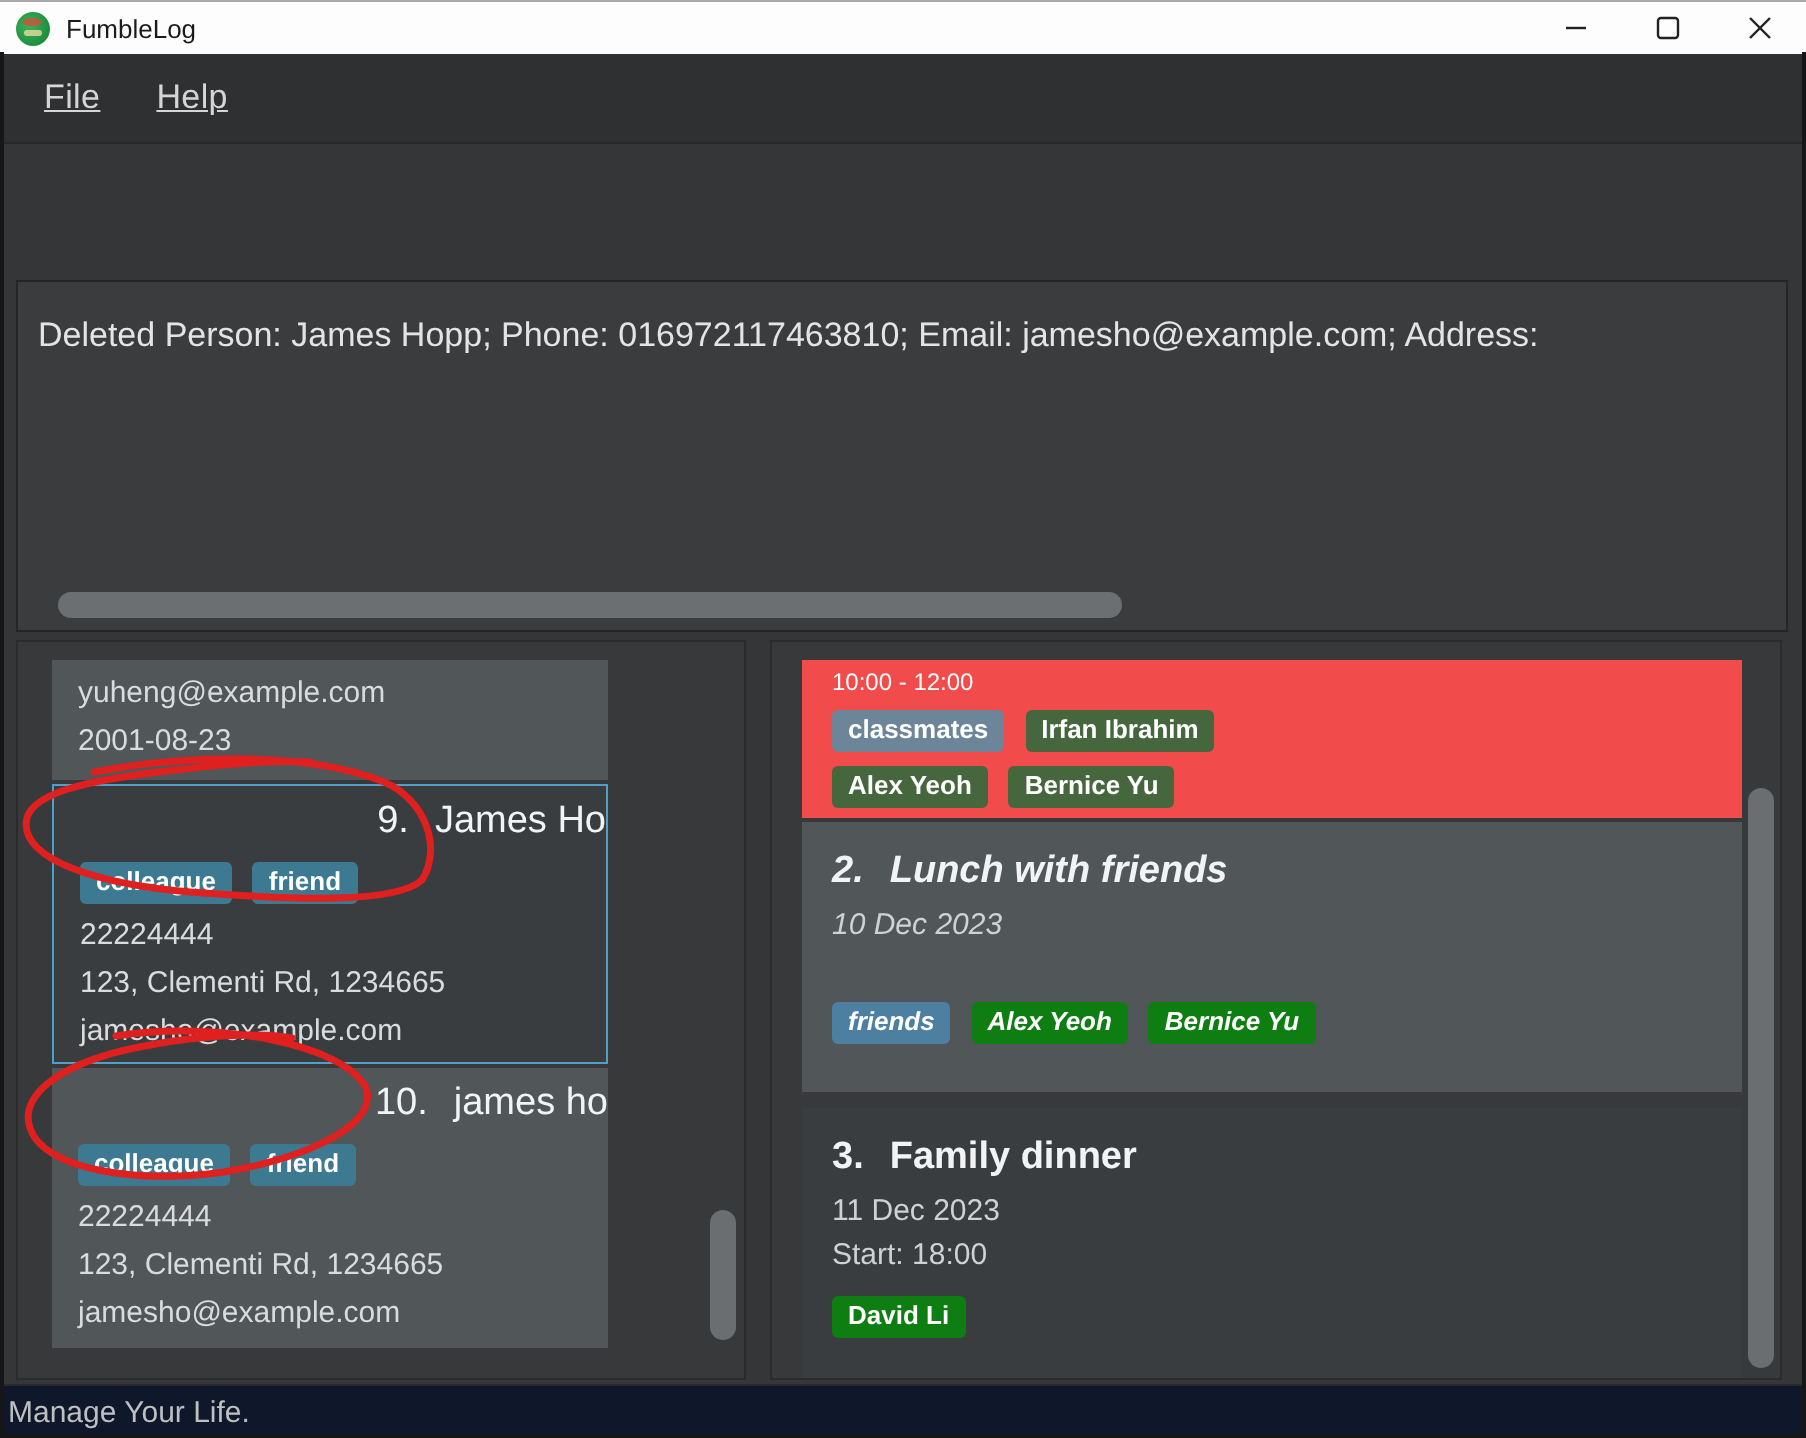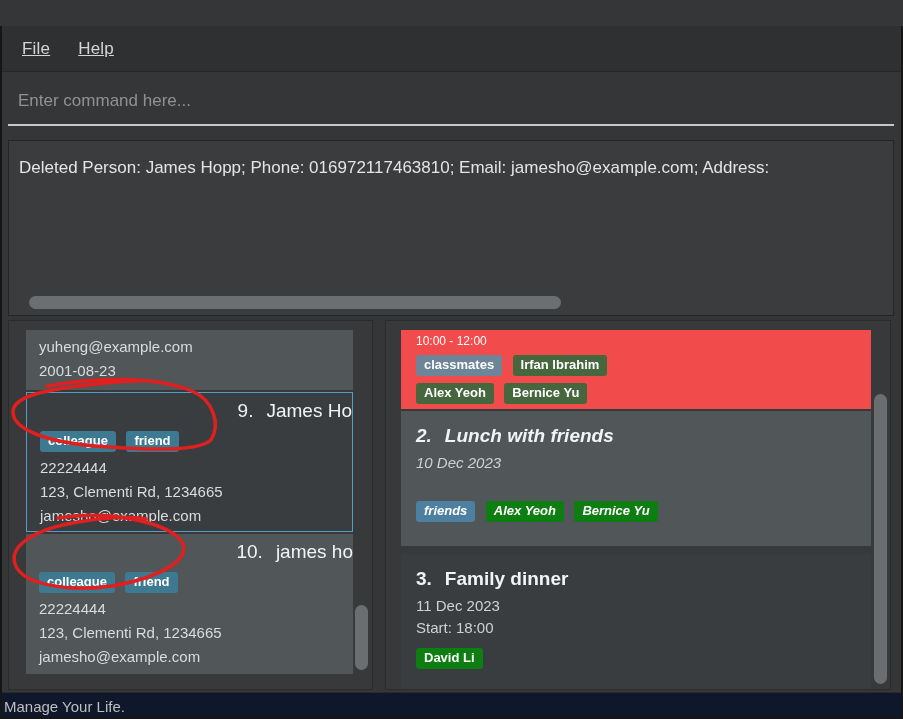--- a/index.html
+++ b/index.html
@@ -40,21 +40,21 @@
     white-space:nowrap;overflow:hidden;}
   .hthumb{position:absolute;left:20px;bottom:6px;width:532px;height:13px;border-radius:7px;
     background:#6c6f71;}
   
   .main{position:absolute;top:320px;left:0;right:0;bottom:27px;}
   .panel{position:absolute;top:0;bottom:2px;background:#37393b;border:1px solid #2a2b2c;
     box-sizing:border-box;overflow:hidden;}
   .person-panel{left:8px;width:365px;}
   .event-panel{left:385px;width:506px;}
   
-  .pcard{position:absolute;left:17px;width:327px;box-sizing:border-box;}
+  .pcard{position:absolute;left:17px;width:278px;box-sizing:border-box;}
   .pcard.light{background:#515658;}
   .pcard.dark{background:#3a3d3f;}
   .pcard.selected{border:1px solid #4f9fc6;}
   .pcard .ptitle{padding:7px 0 0 13px;font-size:19px;font-weight:normal;color:#f2f3f4;text-align:right;}
   .pcard .ptitle .idx{margin-right:13px;}
   .pcard .tagrow{padding:9px 0 0 13px;}
   .pcard .fields{padding:4px 0 0 13px;}
   .pfield{font-size:15px;color:#dadbdc;line-height:24px;font-weight:300;}
   .pcard.partial{padding-top:5px;}
   .pcard.partial .pfield{padding-left:13px;}
@@ -93,29 +93,48 @@
   .edge.r{right:0;top:26px;bottom:0;width:2px;}
   .edge.b{left:0;right:0;bottom:0;height:2px;}
   
   .annotations{position:absolute;left:0;top:0;z-index:60;pointer-events:none;}
 </style>
 </head>
 <body>
 
 <div class="window">
 
+  <div class="titlebar">
+    <span class="app-icon"></span>
+    <span class="win-title">FumbleLog</span>
+    <div class="win-controls">
+      <button class="win-btn">
+        <svg width="12" height="12" viewBox="0 0 12 12">
+          <line x1="1" y1="6" x2="11" y2="6" stroke="#222" stroke-width="1.2"></line>
+        </svg>
+      </button>
+      <button class="win-btn">
+        <svg width="12" height="12" viewBox="0 0 12 12">
+          <rect x="1" y="1" width="10" height="10" rx="1.5" fill="none" stroke="#222" stroke-width="1.2"></rect>
+        </svg>
+      </button>
+      <button class="win-btn">
+        <svg width="12" height="12" viewBox="0 0 12 12">
+          <line x1="1" y1="1" x2="11" y2="11" stroke="#222" stroke-width="1.2"></line>
+          <line x1="11" y1="1" x2="1" y2="11" stroke="#222" stroke-width="1.2"></line>
+        </svg>
+      </button>
+    </div>
+  </div>
 
   <div class="menubar">
     <span class="menu-item">File</span>
     <span class="menu-item">Help</span>
   </div>
 
-  <div class="command-row">
-    <input class="command-input" type="text" placeholder="Enter command here..." style="">
-  </div>
 
   <div class="result-box">
     <div class="result-text">Deleted Person: James Hopp; Phone: 016972117463810; Email: jamesho@example.com; Address:</div>
     <div class="hthumb"></div>
   </div>
 
   <div class="main">
 
     <div class="panel person-panel">
 

